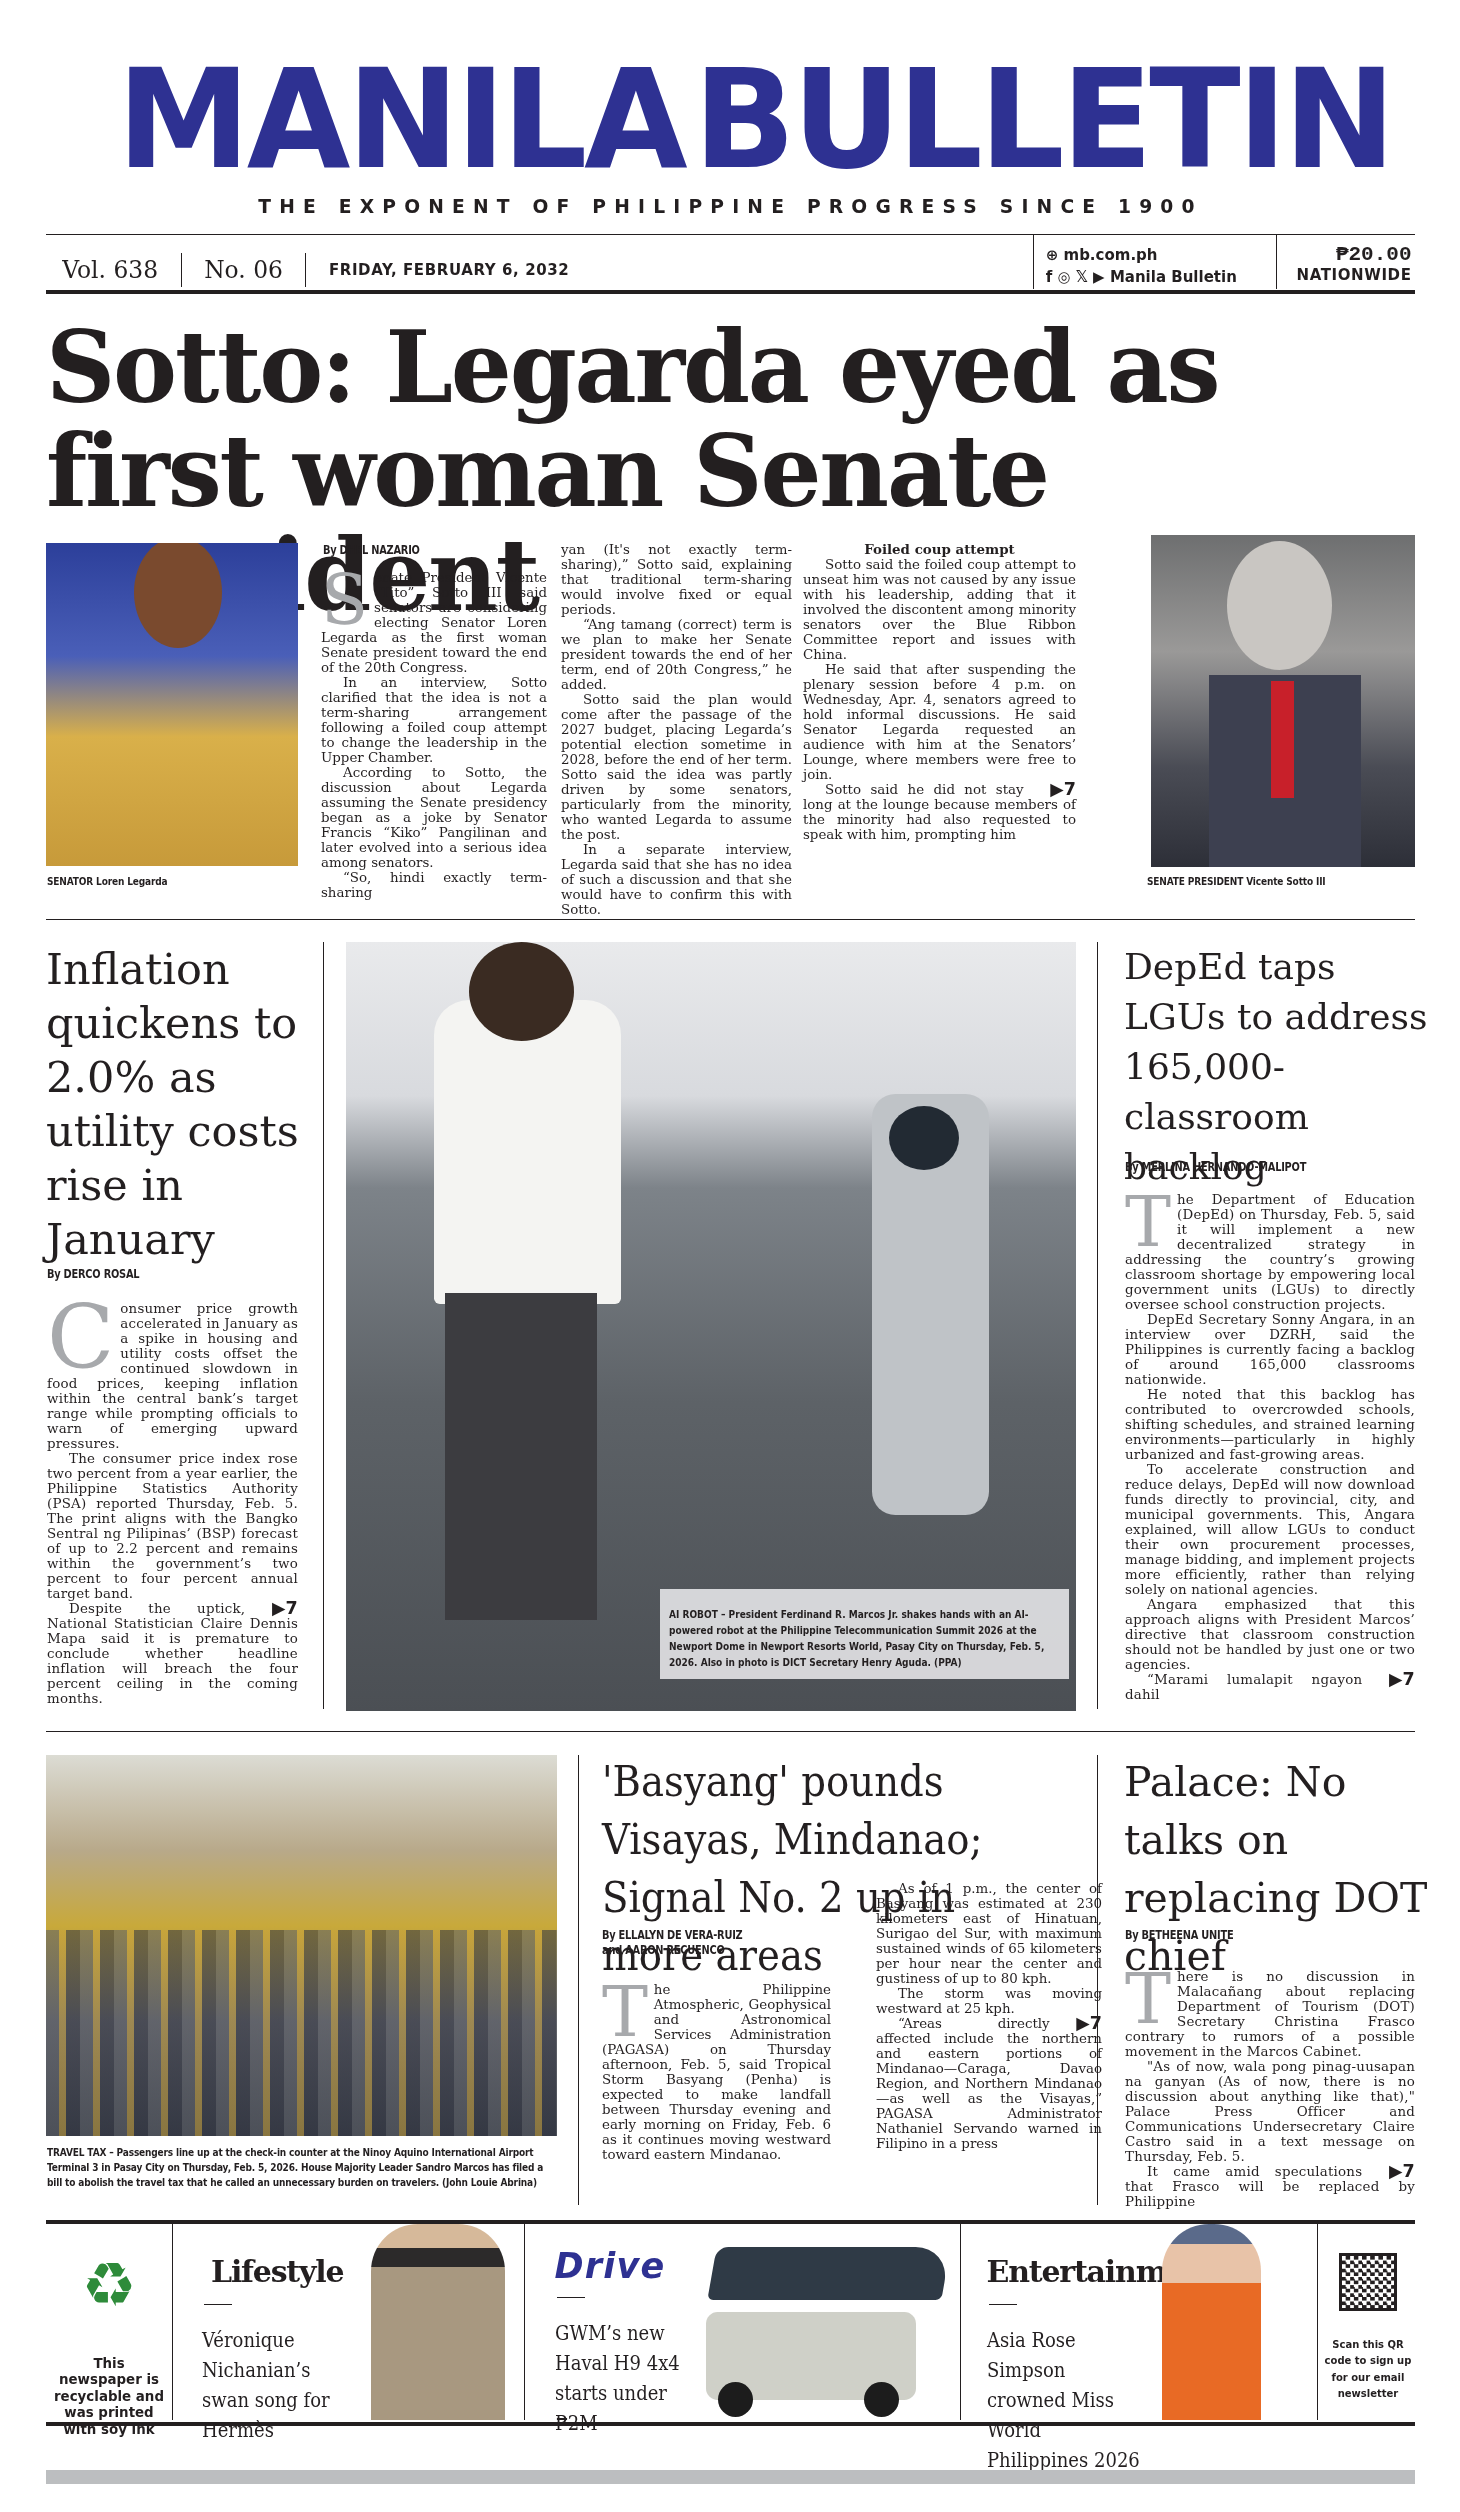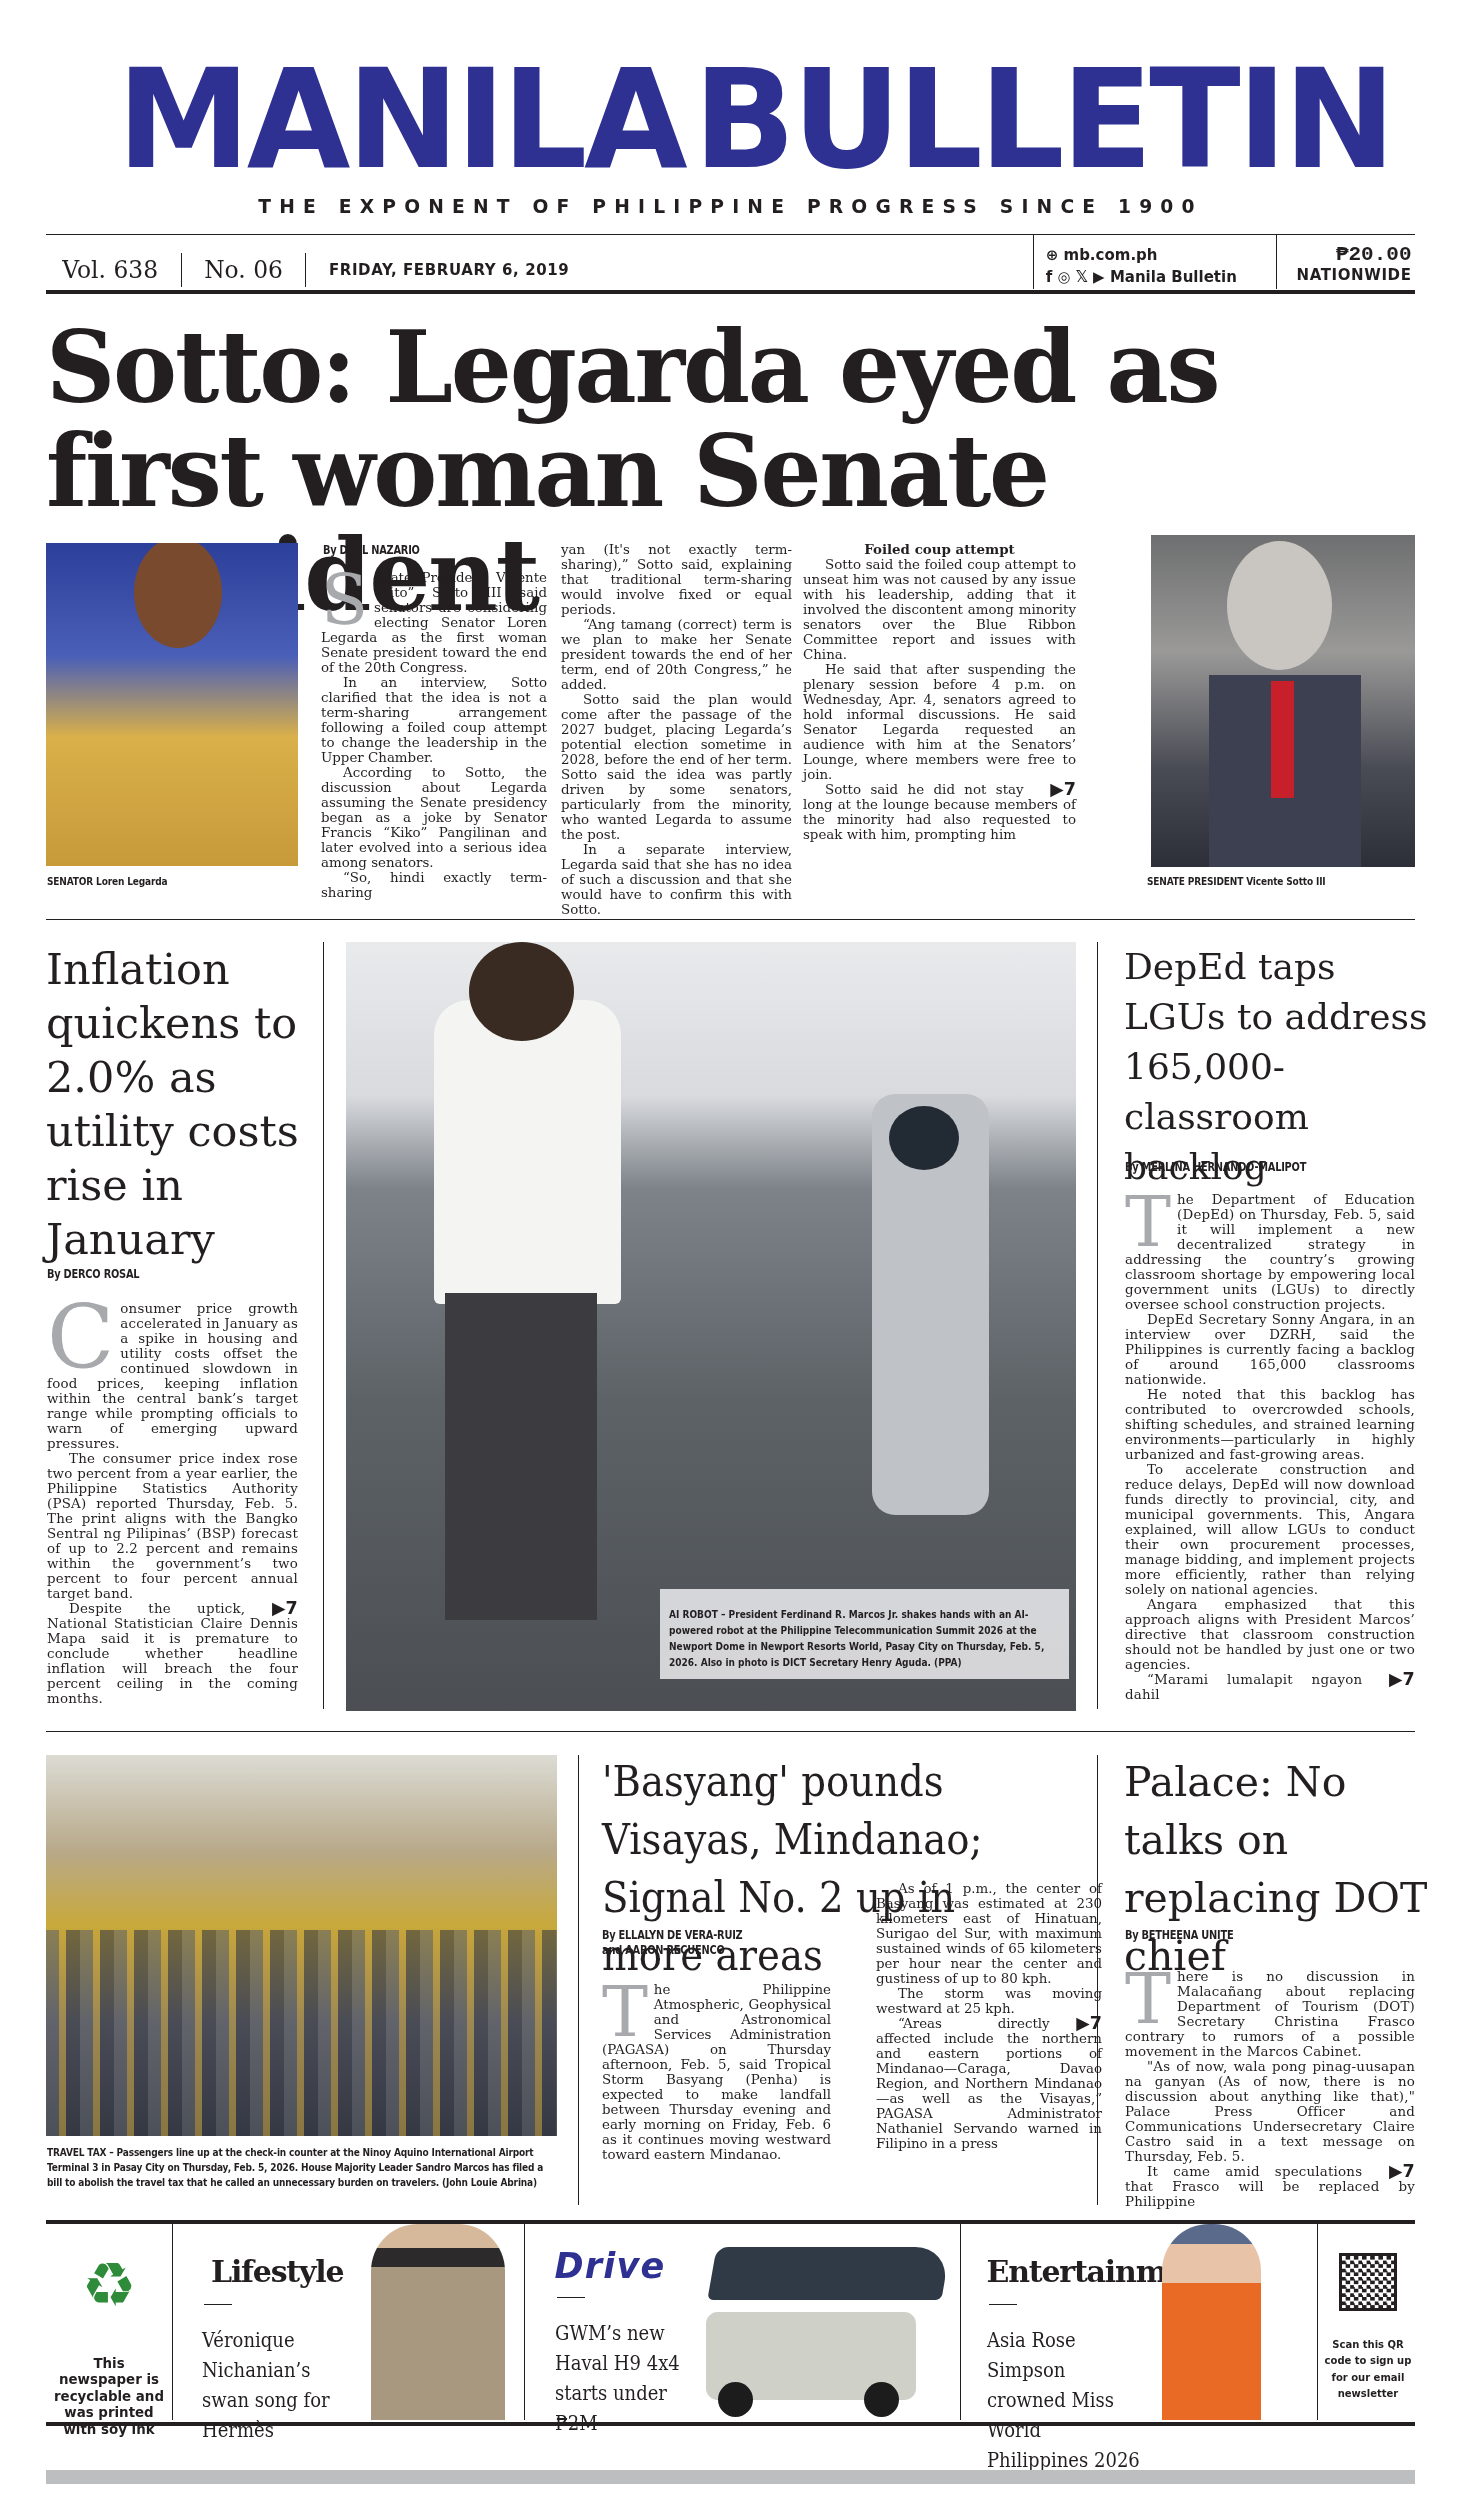--- a/index.html
+++ b/index.html
@@ -81,21 +81,21 @@
   <span class="masthead-word">BULLETIN</span>
 </div>
 <div class="abs tagline">THE EXPONENT OF PHILIPPINE PROGRESS SINCE 1900</div>
 
 <div class="abs infobar">
   <div class="vol">
     <span>Vol. 638</span>
     <span class="sep"></span>
     <span>No. 06</span>
     <span class="sep"></span>
-    <span class="dateline">FRIDAY, FEBRUARY 6, 2019</span>
+    <span class="dateline">FRIDAY, FEBRUARY 6, 2032</span>
   </div>
   <div class="webbox">
     <div>
       <span>⊕</span>
       <span>mb.com.ph</span>
     </div>
     <div>
       <span>f</span>
       <span>◎</span>
       <span>𝕏</span>

